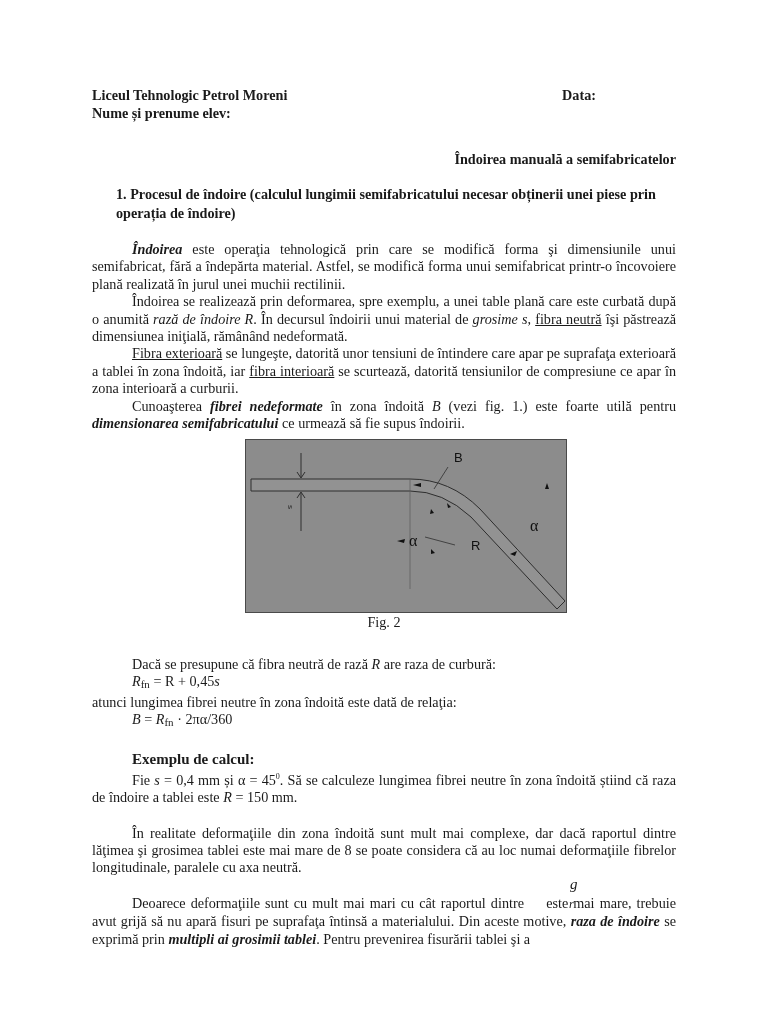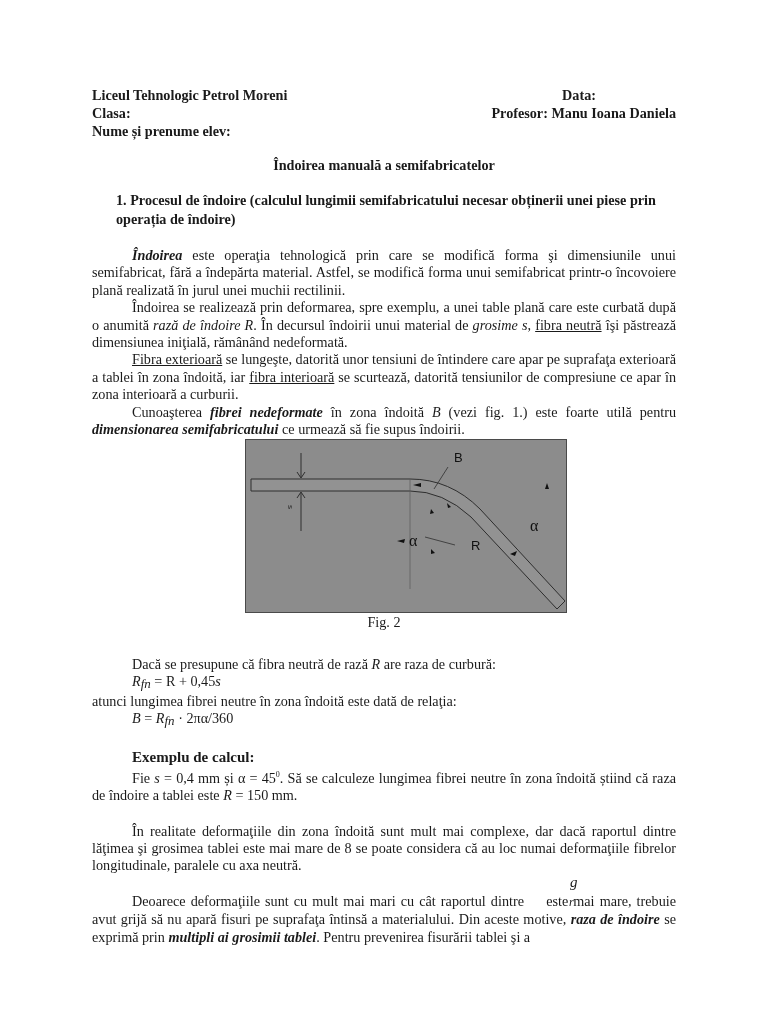--- a/index.html
+++ b/index.html
@@ -1,49 +1,45 @@
 <!DOCTYPE html>
 <html><head>
   <meta charset="utf-8">
   <style>
     html, body { margin: 0; padding: 0; background: #ffffff; }
     body { width: 768px; height: 1024px; position: relative; overflow: hidden;
            font-family: "Liberation Serif", "DejaVu Serif", serif; color: #1a1a1a; font-size: 14.2px; }
     .page { position: absolute; left: 92px; top: 86px; width: 584px; }
     .hdr { display: flex; justify-content: space-between; font-weight: bold; line-height: 18px; text-align: center; }
     .hdr .right-date { padding-right: 80px; margin-left: 27px; }
-    .title { text-align: center; font-weight: bold; margin-top: 16px; line-height: 18px; }
+    .title { text-align: right; font-weight: bold; margin-top: 28px; line-height: 18px; }
     .sec { font-weight: bold; margin-top: 17px; line-height: 19px; margin-left: 24px; }
     p { margin: 0; text-align: justify; line-height: 17.4px; }
     .ind { text-indent: 40px; }
     .gap { height: 17px; }
     .u { text-decoration: underline; }
     .bi { font-weight: bold; font-style: italic; }
     .i { font-style: italic; }
     .fig { position: absolute; left: 153px; top: 353px; width: 322px; height: 174px; }
     .fig-cap { position: absolute; left: 0; top: 528px; width: 100%; text-align: center; line-height: 17px; }
     .after { position: absolute; left: 0; top: 570px; width: 584px; }
     .eq { padding-left: 40px; line-height: 17.4px; }
-    .sub { font-size: 13px; font-style: italic; vertical-align: -2px; }
+    .sub { font-size: 11px; vertical-align: -2px; }
     .frac { display: inline-block; position: relative; width: 12px; }
     .frac .g { position: absolute; left: 1px; top: -19px; font-style: italic; font-size: 15px; }
     .frac .r { font-style: italic; font-size: 12px; }
     sup { font-size: 8px; }
   </style>
 </head>
 <body>
 
 <div class="page">
   <div class="hdr">
     <span>Liceul Tehnologic Petrol Moreni</span>
     <span class="right-date">Data:</span>
-  </div>
-  <div class="hdr">
-    <span>Clasa:</span>
-    <span>Profesor: Manu Ioana Daniela</span>
   </div>
   <div class="hdr">
     <span>Nume și prenume elev:</span>
   </div>
 
   <div class="title">Îndoirea manuală a semifabricatelor</div>
 
   <div class="sec">1. Procesul de îndoire (calculul lungimii semifabricatului necesar obținerii unei piese prin operația de îndoire)</div>
   <div class="gap" style="height:18px"></div>
 

